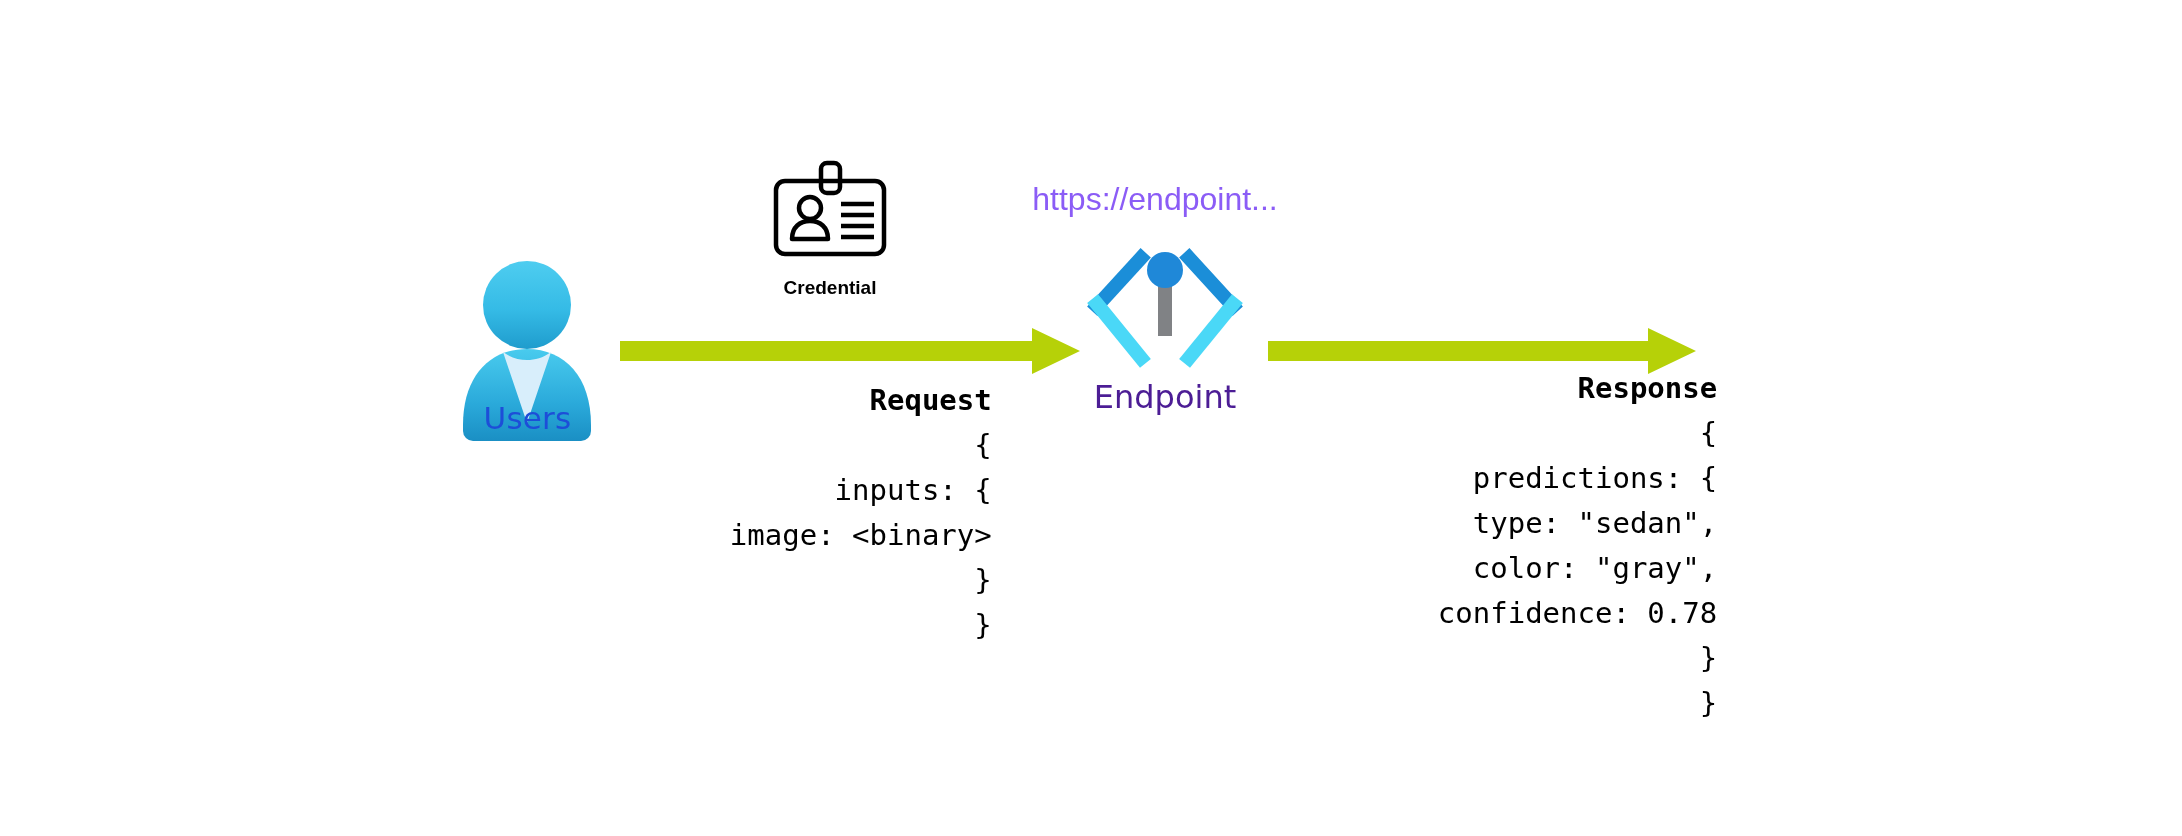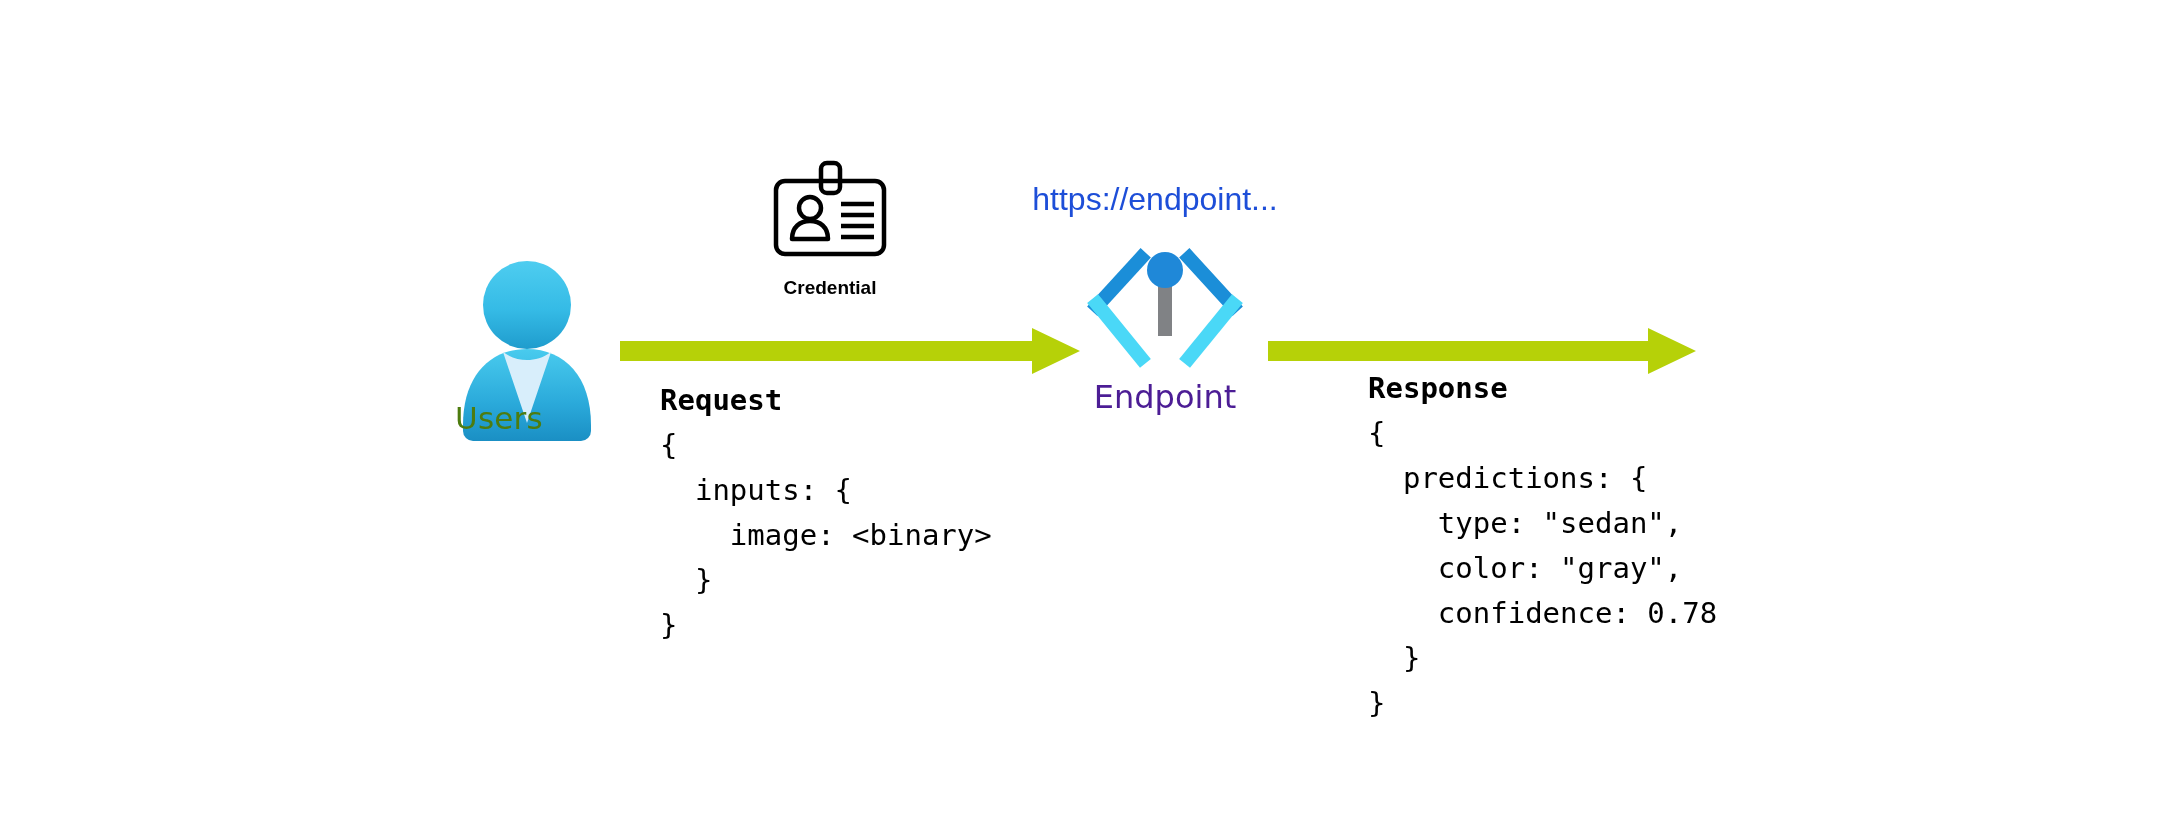--- a/index.html
+++ b/index.html
@@ -10,30 +10,30 @@
   body {
     font-family: "DejaVu Sans", sans-serif;
   }
   #canvas {
     position: relative;
     width: 2182px;
     height: 836px;
     background: #ffffff;
     overflow: hidden;
   }
-  .abs { position: absolute; }
+  .abs { position: absolute; text-align: right; }
 
   
   #users-actor { left: 455px; top: 255px; width: 145px; height: 190px; }
   #users-label {
     left: 455px; top: 400px; width: 145px;
-    text-align: left;
+    text-align: center;
     font-family: "DejaVu Sans", sans-serif;
     font-size: 31px;
-    color: #4d7c0f;
+    color: #1d4ed8;
     letter-spacing: 0.2px;
   }
 
   
   #credential-icon { left: 770px; top: 160px; width: 120px; height: 100px; }
   #credential-label {
     left: 715px; top: 277px; width: 230px;
     text-align: center;
     font-family: "Liberation Sans", sans-serif;
     font-weight: bold;
@@ -44,21 +44,21 @@
   
   #arrow-request  { left: 620px;  top: 327px; width: 460px; height: 48px; }
   #arrow-response { left: 1268px; top: 327px; width: 428px; height: 48px; }
 
   
   #endpoint-url {
     left: 930px; top: 181px; width: 450px;
     text-align: center;
     font-family: "Liberation Sans", sans-serif;
     font-size: 32px;
-    color: #1d4ed8;
+    color: #8b5cf6;
   }
   #endpoint-icon { left: 1085px; top: 248px; width: 160px; height: 120px; }
   #endpoint-label {
     left: 1025px; top: 378px; width: 280px;
     text-align: center;
     font-family: "DejaVu Sans", sans-serif;
     font-size: 32px;
     color: #4c1d95;
   }
 

